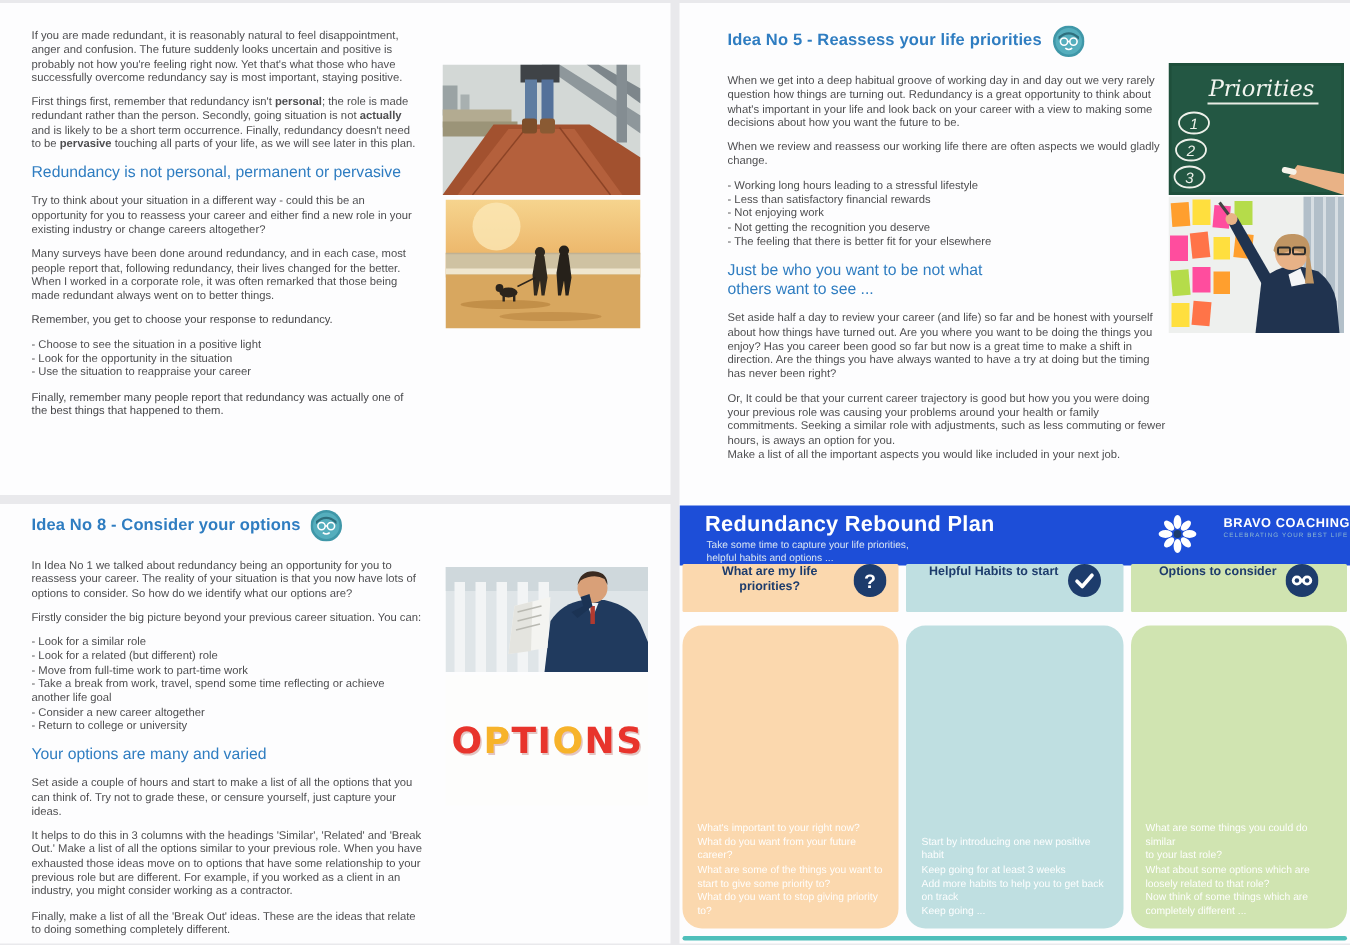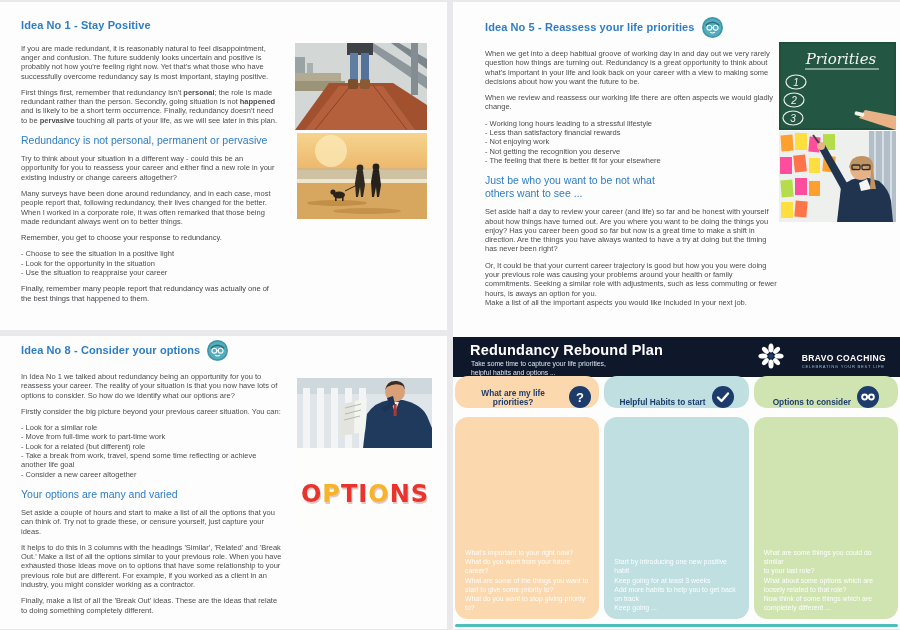--- a/index.html
+++ b/index.html
@@ -12,49 +12,48 @@
   .page-br{left:453px;top:336px;width:447px;height:293px}
   .textcol{position:absolute;font-size:7.5px;line-height:1.24}
   .textcol p{margin-bottom:7px}
   .h1{color:#2f7dc1;font-size:11px;font-weight:700;letter-spacing:.1px;margin-bottom:11px;display:flex;align-items:center;gap:7px}
   .h2{color:#2f7dc1;font-size:10.5px;font-weight:400;margin:9px 0 7px}
   .bold{font-weight:400;color:#47474a}
   .bullets{margin-bottom:7px}
   .preline{white-space:pre-line}
   .photo{position:absolute;display:block}
   
-  .ws-head{position:absolute;left:0;top:1px;width:447px;height:40px;background:#0f172a;color:#fff}
+  .ws-head{position:absolute;left:0;top:1px;width:447px;height:40px;background:#1d4ed8;color:#fff}
   .ws-title{position:absolute;left:17px;top:5px;font-size:14.5px;font-weight:700;letter-spacing:.2px}
   .ws-sub{position:absolute;left:18px;top:23px;font-size:6.8px;line-height:1.3;color:#d9e5f2}
-  .logo{position:absolute;right:14px;top:6px;display:flex;align-items:flex-end;gap:18px}
+  .logo{position:absolute;right:0;top:6px;display:flex;align-items:flex-start;gap:18px}
   .logo-text .name{font-size:8.5px;font-weight:700;letter-spacing:.4px}
   .logo-text .tag{font-size:4.2px;letter-spacing:.72px;color:#8fb9d0;margin-top:1px}
   .cols{position:absolute;left:2px;top:40px;width:443px;display:grid;grid-template-columns:1fr 1fr 1fr;gap:5px}
-  .chip{height:32px;border-radius:13px;display:flex;align-items:flex-end;justify-content:center;gap:6px;
+  .chip{height:32px;border-radius:1px;display:flex;align-items:flex-start;justify-content:center;gap:6px;
         color:#1d3c6c;font-weight:700;font-size:8.3px;text-align:center;line-height:1.15;padding:0 6px}
   .boxes{top:81px}
   .bigbox{height:202px;border-radius:13px;position:relative}
   .prompts{position:absolute;left:10px;right:6px;bottom:7px;color:rgba(255,255,255,.96);font-size:6.9px;line-height:1.32;white-space:pre-line}
   .c-peach{background:#fbd8ae}
   .c-teal{background:#bfdfe1}
   .c-green{background:#d0e4b1}
   .ws-bar{position:absolute;left:2px;bottom:2px;width:443px;height:3.5px;background:#4fbfba;border-radius:2px}
   .chipicon{flex:0 0 auto}
   
   .optbox{position:absolute;background:#fdfdfc;display:flex;align-items:center;justify-content:center;gap:1px}
   .optbox span{font-size:24px;font-weight:800;font-family:"DejaVu Sans",sans-serif;text-shadow:1px 1.5px 0 rgba(150,30,20,.25)}
 </style>
 </head>
 <body>
 
 <section class="page page-tl">
   <div class="textcol" style="left:21px;top:17px;width:258px">
-    <div class="h1">Idea No 1 - Stay Positive</div>
     <p>If you are made redundant, it is reasonably natural to feel disappointment, anger and confusion. The future suddenly looks uncertain and positive is probably not how you're feeling right now. Yet that's what those who have successfully overcome redundancy say is most important, staying positive.</p>
-    <p><span>First things first, remember that redundancy isn't </span><b>personal</b><span>; the role is made redundant rather than the person. Secondly, going situation is not </span><b>happened</b><span> and is likely to be a short term occurrence. Finally, redundancy doesn't need to be </span><b>pervasive</b><span> touching all parts of your life, as we will see later in this plan.</span></p>
+    <p><span>First things first, remember that redundancy isn't </span><b>personal</b><span>; the role is made redundant rather than the person. Secondly, going situation is not </span><b>actually</b><span> and is likely to be a short term occurrence. Finally, redundancy doesn't need to be </span><b>pervasive</b><span> touching all parts of your life, as we will see later in this plan.</span></p>
     <div class="h2">Redundancy is not personal, permanent or pervasive</div>
     <p>Try to think about your situation in a different way - could this be an opportunity for you to reassess your career and either find a new role in your existing industry or change careers altogether?</p>
     <p>Many surveys have been done around redundancy, and in each case, most people report that, following redundancy, their lives changed for the better. When I worked in a corporate role, it was often remarked that those being made redundant always went on to better things.</p>
     <p class="bold">Remember, you get to choose your response to redundancy.</p>
     <div class="bullets">
       <div>- Choose to see the situation in a positive light</div>
       <div>- Look for the opportunity in the situation</div>
       <div>- Use the situation to reappraise your career</div>
     </div>
     <p class="bold">Finally, remember many people report that redundancy was actually one of the best things that happened to them.</p>
@@ -194,24 +193,25 @@
         <circle cx="7" cy="10.2" r="2.3" fill="none" stroke="#fff" stroke-width="1"></circle>
         <circle cx="13" cy="10.2" r="2.3" fill="none" stroke="#fff" stroke-width="1"></circle>
         <line x1="9.3" y1="10.2" x2="10.7" y2="10.2" stroke="#fff" stroke-width="1"></line>
         <path d="M7.8,14.4 q2.2,1.7 4.4,0" stroke="#fff" stroke-width="1" fill="none"></path>
       </svg>
     </div>
     <p>In Idea No 1 we talked about redundancy being an opportunity for you to reassess your career. The reality of your situation is that you now have lots of options to consider. So how do we identify what our options are?</p>
     <p>Firstly consider the big picture beyond your previous career situation. You can:</p>
     <div class="bullets">
       <div>- Look for a similar role</div>
+      <div>- Look for a related (but different) role</div>
       <div>- Move from full-time work to part-time work</div>
-      <div>- Look for a related (but different) role</div>
       <div>- Take a break from work, travel, spend some time reflecting or achieve another life goal</div>
       <div>- Consider a new career altogether</div>
+      <div>- Return to college or university</div>
     </div>
     <div class="h2">Your options are many and varied</div>
     <p>Set aside a couple of hours and start to make a list of all the options that you can think of. Try not to grade these, or censure yourself, just capture your ideas.</p>
     <p>It helps to do this in 3 columns with the headings 'Similar', 'Related' and 'Break Out.' Make a list of all the options similar to your previous role. When you have exhausted those ideas move on to options that have some relationship to your previous role but are different. For example, if you worked as a client in an industry, you might consider working as a contractor.</p>
     <p>Finally, make a list of all the 'Break Out' ideas. These are the ideas that relate to doing something completely different.</p>
 
   </div>
 
   <svg class="photo" style="left:297px;top:42px" width="135" height="70">
     <rect width="135" height="70" fill="#dfe5e8"></rect>

